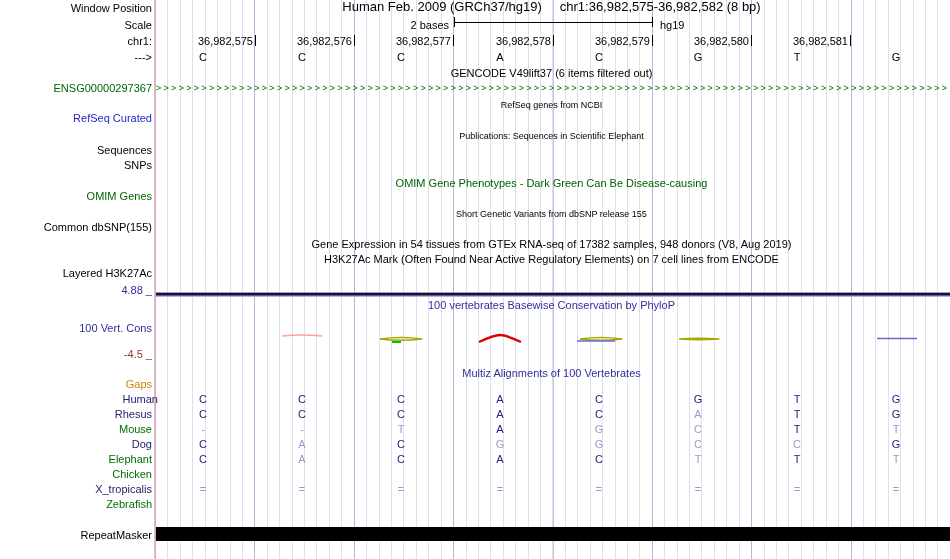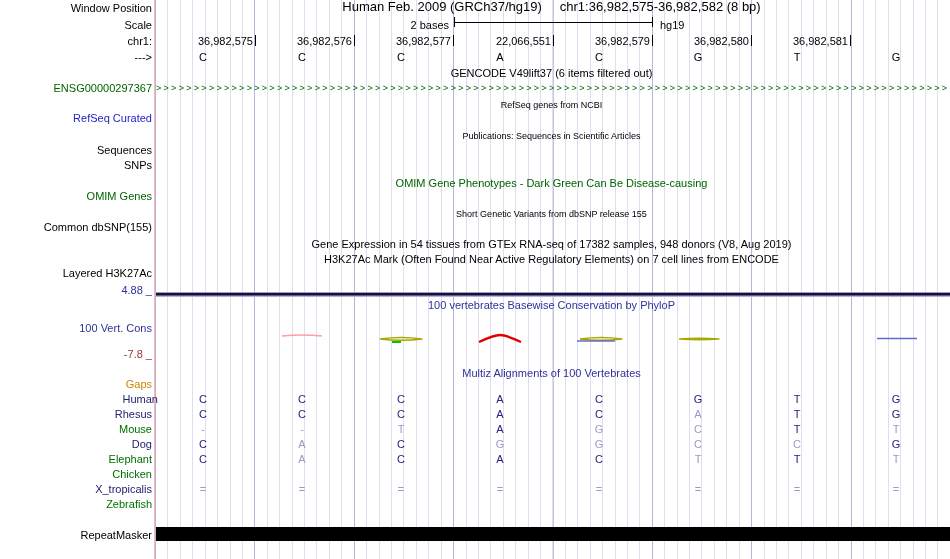--- a/index.html
+++ b/index.html
@@ -46,51 +46,51 @@
 
   <div class="lab" style="top:35px">chr1:</div>
   <div class="lab" style="top:51px">---&gt;</div>
 
   <div class="ctitle" style="top:67px">GENCODE V49lift37 (6 items filtered out)</div>
   <div class="lab green" style="top:82px">ENSG00000297367</div>
 
   <div class="ctitle sm" style="top:99px">RefSeq genes from NCBI</div>
   <div class="lab blue" style="top:112px">RefSeq Curated</div>
 
-  <div class="ctitle sm" style="top:130px">Publications: Sequences in Scientific Articles</div>
+  <div class="ctitle sm" style="top:130px">Publications: Sequences in Scientific Elephant</div>
   <div class="lab" style="top:144px">Sequences</div>
   <div class="lab" style="top:159px">SNPs</div>
 
   <div class="ctitle green" style="top:177px">OMIM Gene Phenotypes - Dark Green Can Be Disease-causing</div>
   <div class="lab green" style="top:190px">OMIM Genes</div>
 
   <div class="ctitle sm" style="top:208px">Short Genetic Variants from dbSNP release 155</div>
   <div class="lab" style="top:221px">Common dbSNP(155)</div>
 
   <div class="ctitle" style="top:238px">Gene Expression in 54 tissues from GTEx RNA-seq of 17382 samples, 948 donors (V8, Aug 2019)</div>
   <div class="ctitle" style="top:253px">H3K27Ac Mark (Often Found Near Active Regulatory Elements) on 7 cell lines from ENCODE</div>
   <div class="lab" style="top:267px">Layered H3K27Ac</div>
   <div class="h3k-bar"></div>
 
   <div class="lab navy" style="top:284px">4.88 _</div>
   <div class="ctitle navy" style="top:299px">100 vertebrates Basewise Conservation by PhyloP</div>
   <div class="lab navy" style="top:322px">100 Vert. Cons</div>
-  <div class="lab maroon" style="top:348px">-7.8 _</div>
+  <div class="lab maroon" style="top:348px">-4.5 _</div>
 
   <div class="ctitle navy" style="top:367px">Multiz Alignments of 100 Vertebrates</div>
 
   <div class="lab" style="top:529px">RepeatMasker</div>
   <div class="rmsk-bar"></div>
 <div style="position:absolute;top:35px;right:697px;font-size:11px;color:#000;white-space:nowrap">36,982,575</div>
     <div style="position:absolute;top:35px;left:255px;width:1px;height:11px;background:#000"></div>
     <div style="position:absolute;top:35px;right:598px;font-size:11px;color:#000;white-space:nowrap">36,982,576</div>
     <div style="position:absolute;top:35px;left:354px;width:1px;height:11px;background:#000"></div>
     <div style="position:absolute;top:35px;right:499px;font-size:11px;color:#000;white-space:nowrap">36,982,577</div>
     <div style="position:absolute;top:35px;left:453px;width:1px;height:11px;background:#000"></div>
-    <div style="position:absolute;top:35px;right:399px;font-size:11px;color:#000;white-space:nowrap">22,066,551</div>
+    <div style="position:absolute;top:35px;right:399px;font-size:11px;color:#000;white-space:nowrap">36,982,578</div>
     <div style="position:absolute;top:35px;left:553px;width:1px;height:11px;background:#000"></div>
     <div style="position:absolute;top:35px;right:300px;font-size:11px;color:#000;white-space:nowrap">36,982,579</div>
     <div style="position:absolute;top:35px;left:652px;width:1px;height:11px;background:#000"></div>
     <div style="position:absolute;top:35px;right:201px;font-size:11px;color:#000;white-space:nowrap">36,982,580</div>
     <div style="position:absolute;top:35px;left:751px;width:1px;height:11px;background:#000"></div>
     <div style="position:absolute;top:35px;right:102px;font-size:11px;color:#000;white-space:nowrap">36,982,581</div>
     <div style="position:absolute;top:35px;left:850px;width:1px;height:11px;background:#000"></div>
     <div style="position:absolute;top:51px;left:203px;transform:translateX(-50%);font-size:11px;color:#000">C</div>
     <div style="position:absolute;top:51px;left:302px;transform:translateX(-50%);font-size:11px;color:#000">C</div>
     <div style="position:absolute;top:51px;left:401px;transform:translateX(-50%);font-size:11px;color:#000">C</div>

